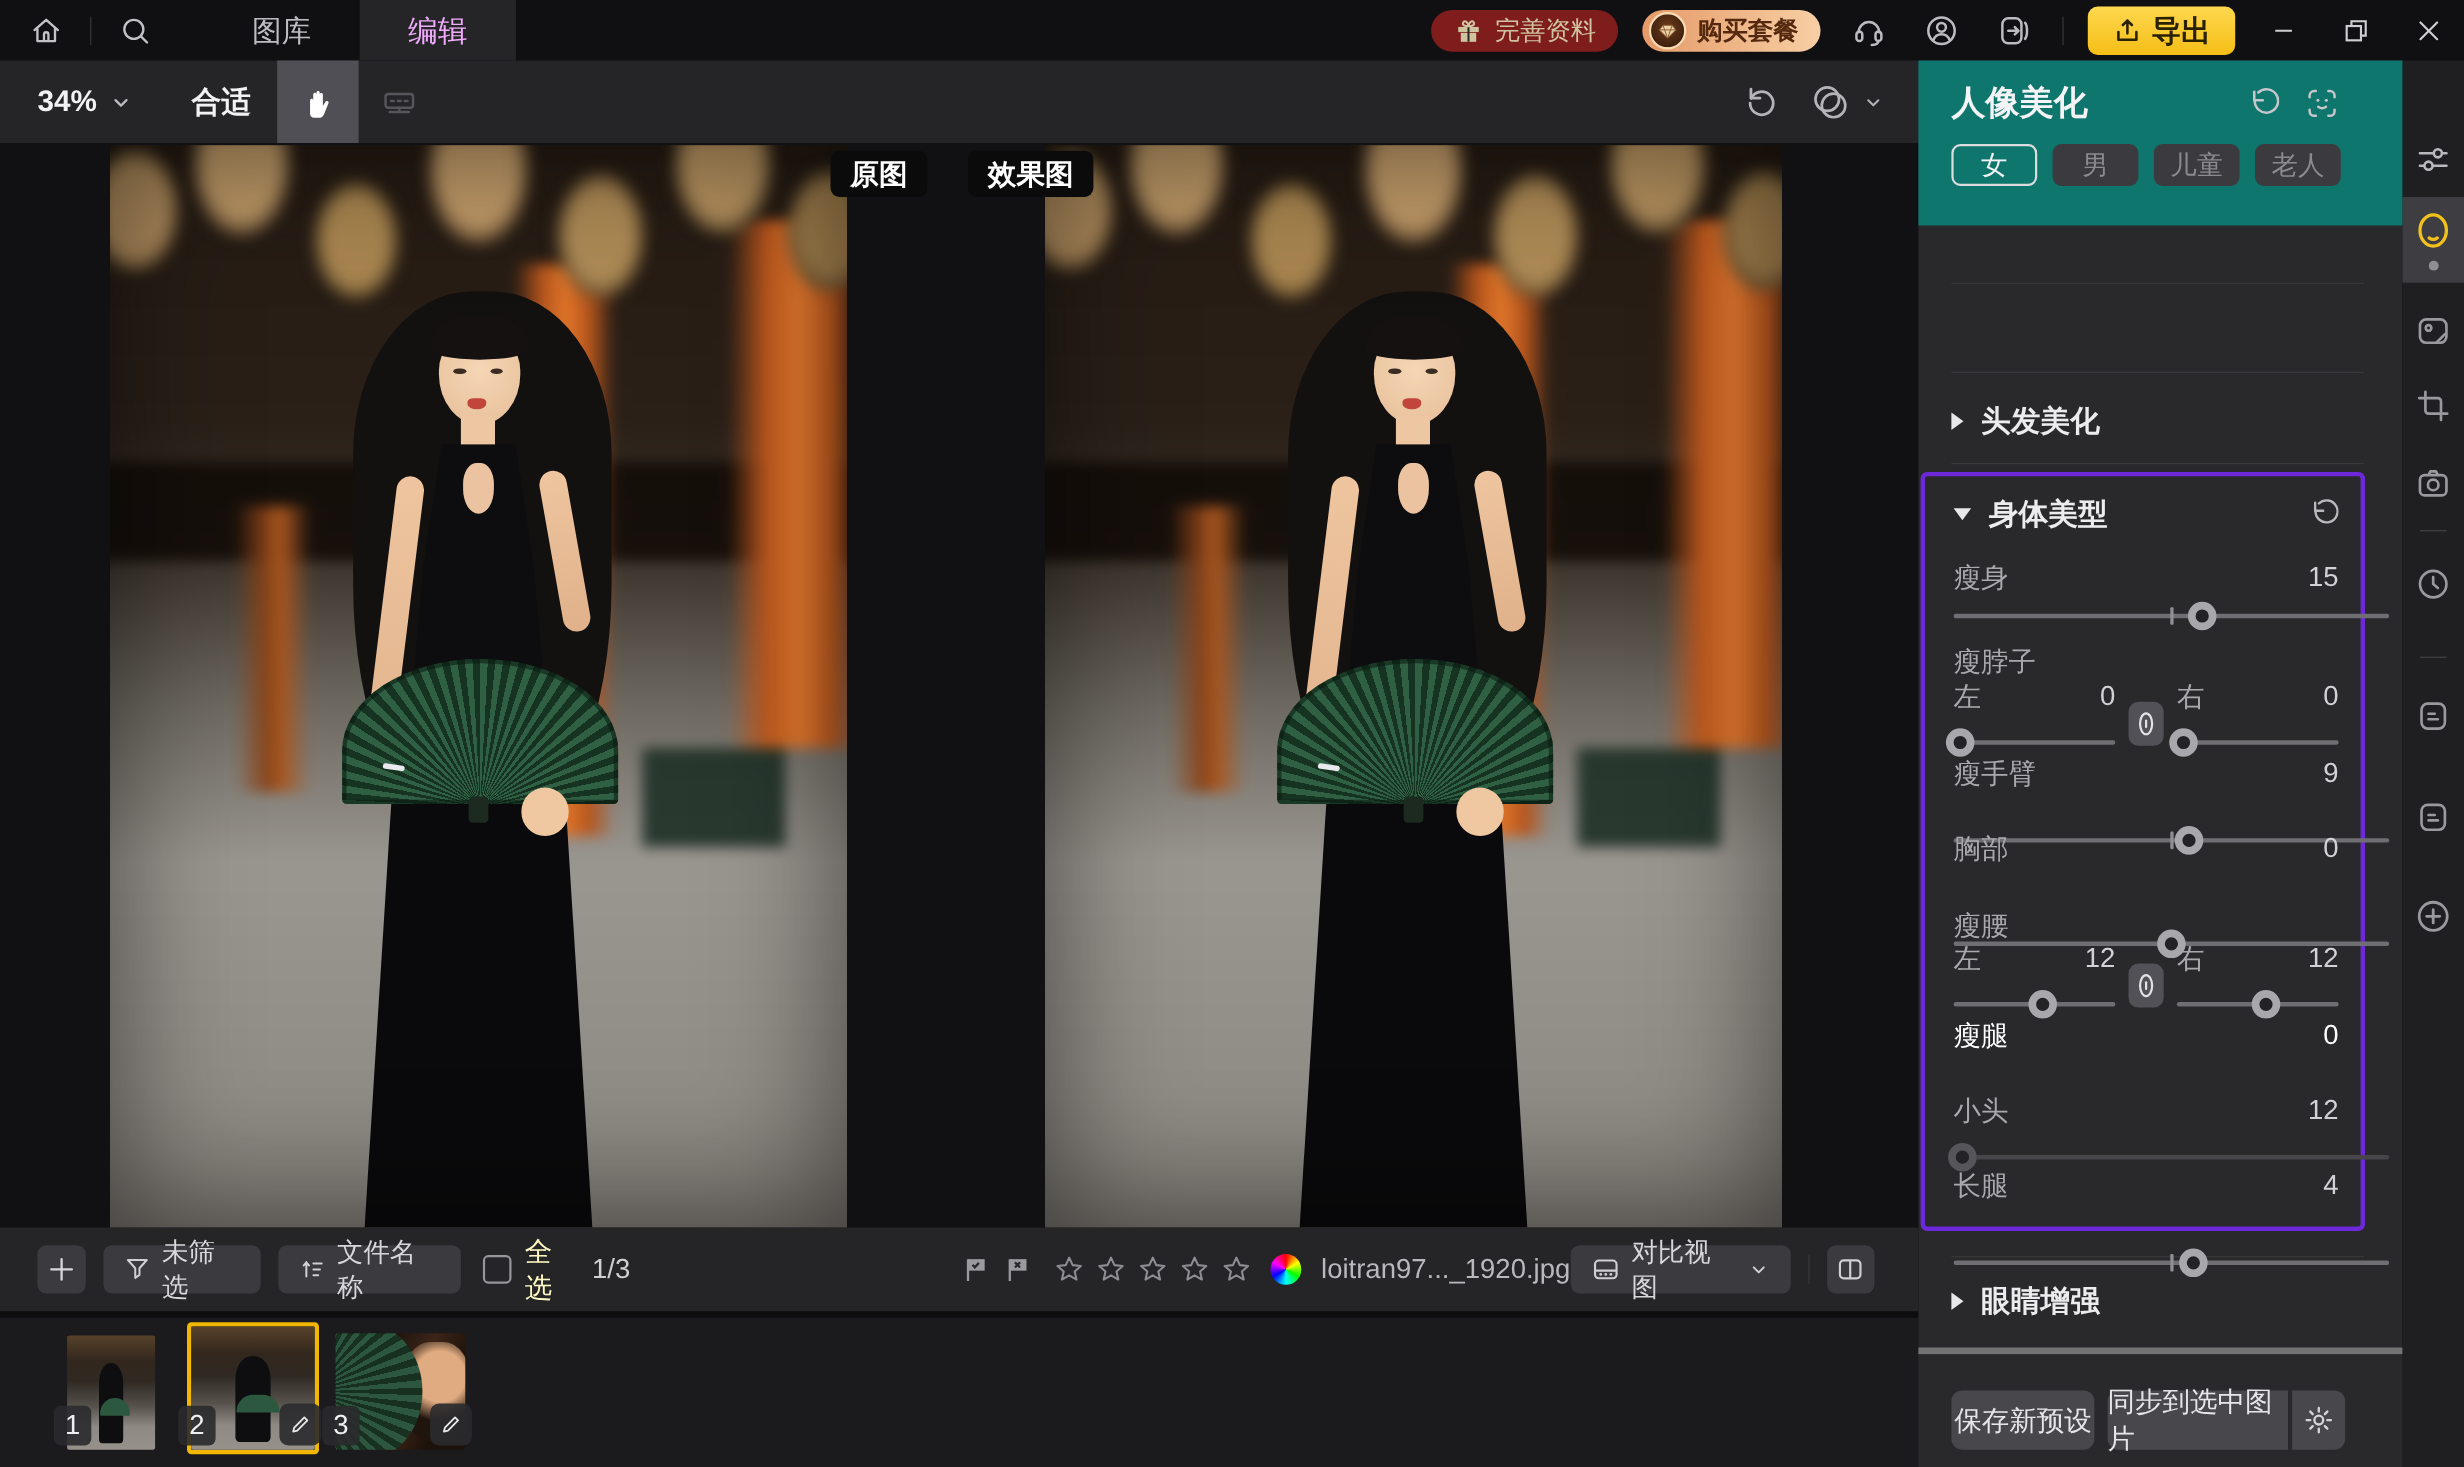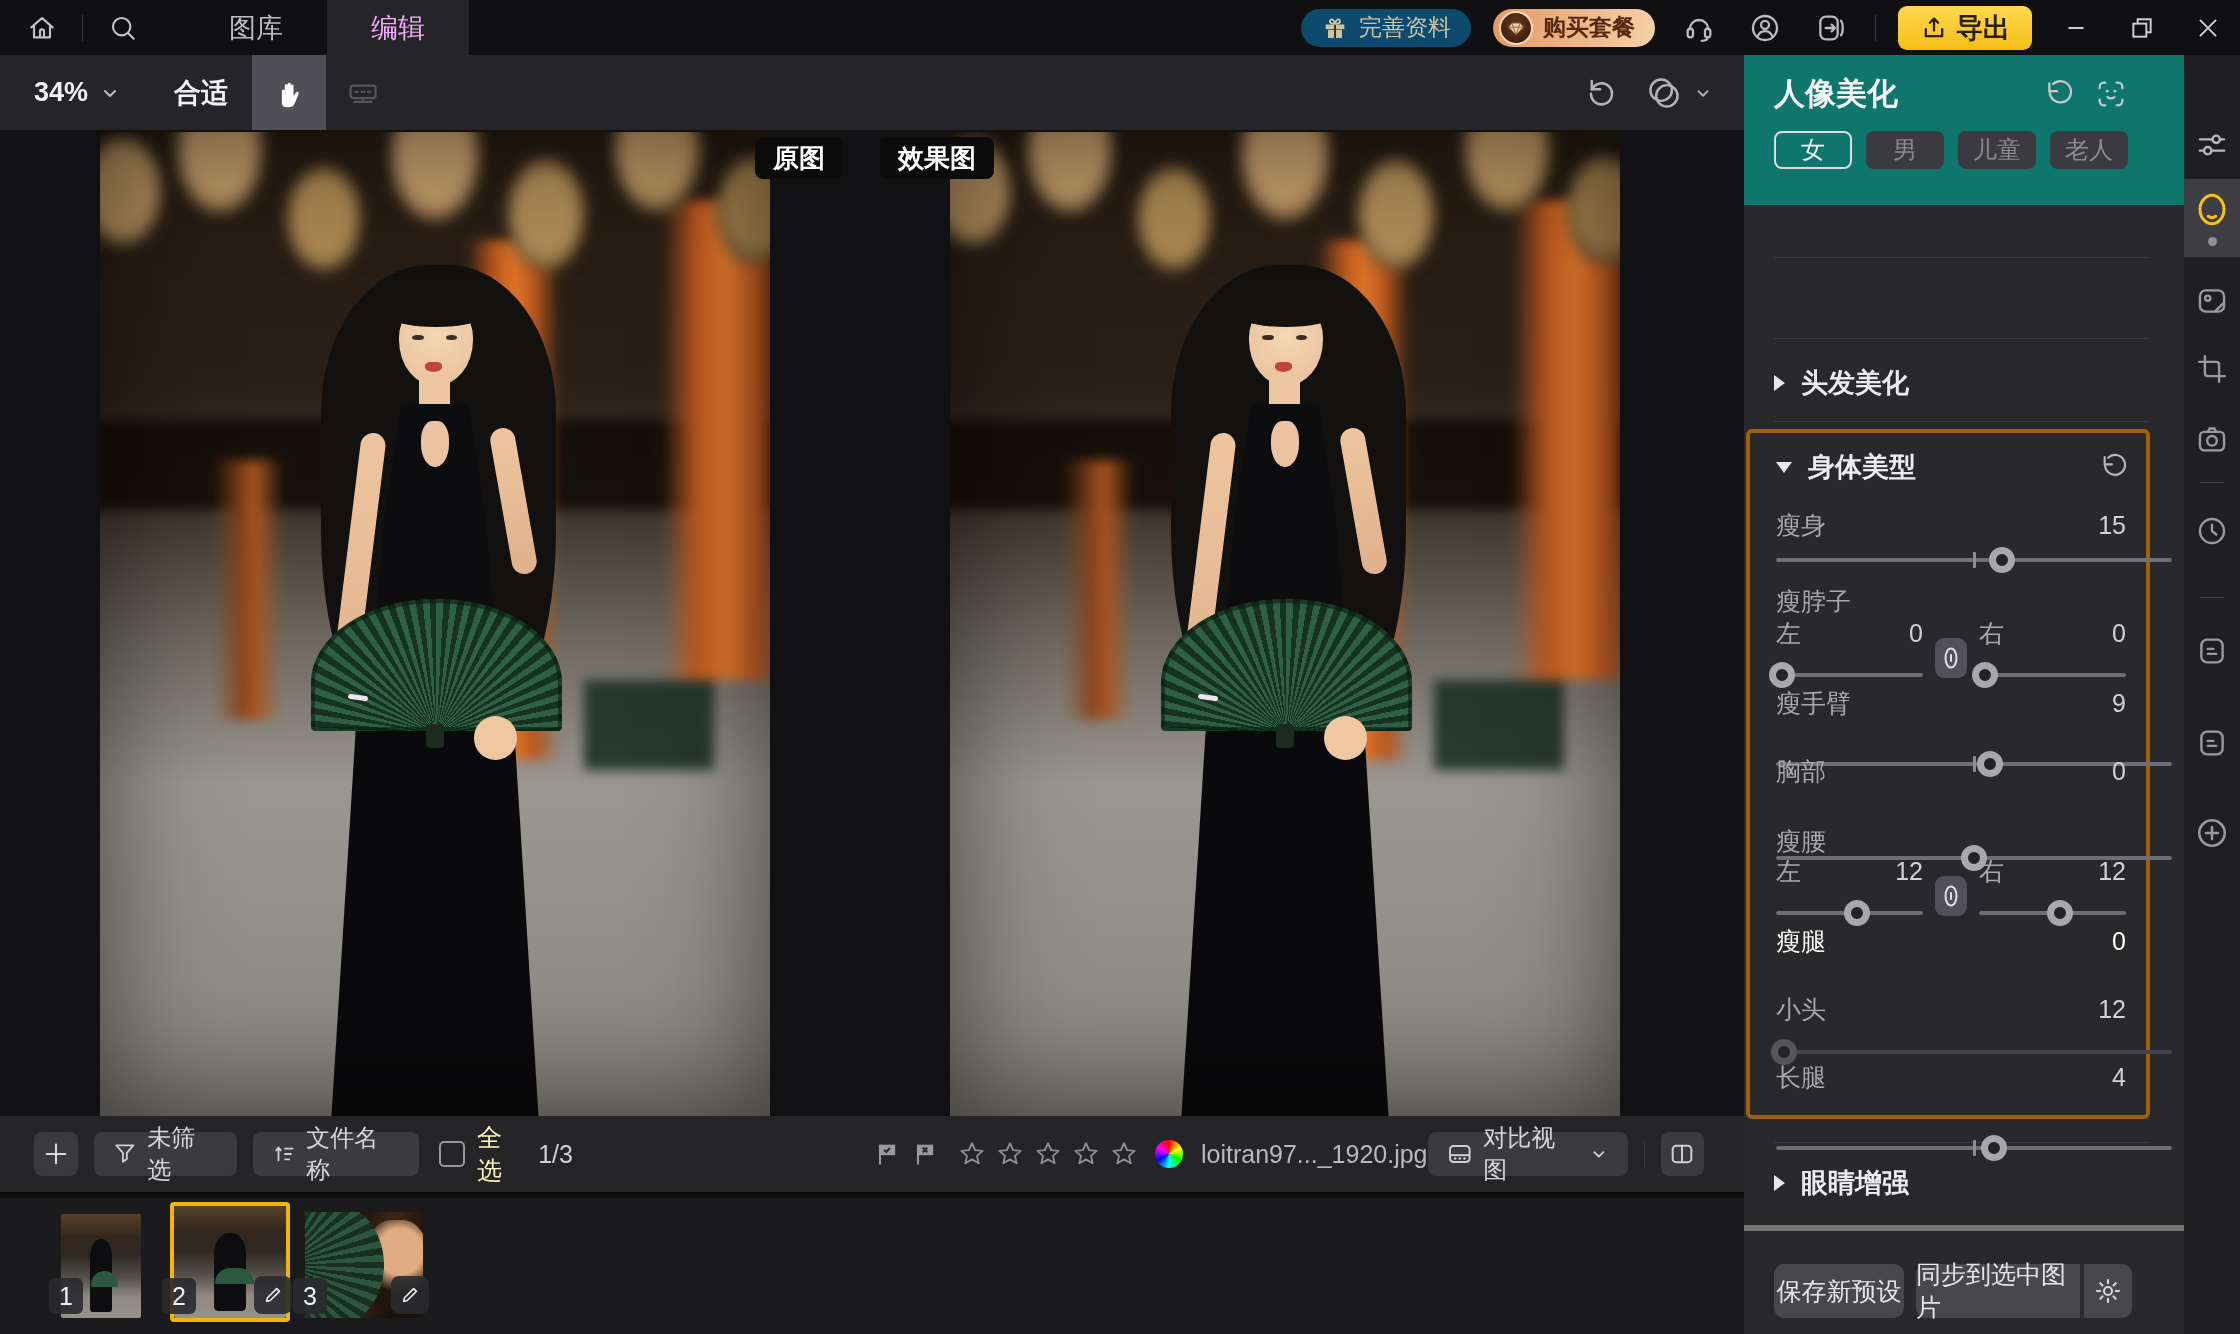--- a/index.html
+++ b/index.html
@@ -7,21 +7,21 @@
 body{position:relative;background:#0d0d0e;font-family:"Liberation Sans","DejaVu Sans",sans-serif;overflow:hidden;color:#d6d6d9}
 svg{display:block}
 
 
 .topbar{position:absolute;left:0;top:0;width:2240px;height:55px;background:#101013;display:flex;align-items:center}
 .tb-iconbtn{width:44px;height:44px;display:flex;align-items:center;justify-content:center;border-radius:8px}
 .vdiv{width:1px;height:26px;background:#3a3a3e}
 .tab{height:55px;display:flex;align-items:center;justify-content:center;font-size:27px;color:#bdbdc1;padding:0 44px}
 .tab.active{background:#252528;color:#f0abfc;font-weight:normal}
 .pill{height:38px;border-radius:19px;display:flex;align-items:center;gap:10px;padding:0 20px;font-size:23px}
-.pill.profile{background:#0c4a6e;color:#cfc3a0}
+.pill.profile{background:#7f1d1d;color:#cfc3a0}
 .pill.buy{background:linear-gradient(90deg,#e59a68,#f7cfa4);color:#54290f;font-weight:bold;padding-left:6px}
 .diamond-badge{width:34px;height:34px;border-radius:50%;background:radial-gradient(circle at 50% 40%,#6b3a1c,#2e1708);border:2px solid #f6d9b5;display:flex;align-items:center;justify-content:center}
 .export-btn{height:44px;border-radius:9px;background:linear-gradient(180deg,#ffd84f,#f4be16);color:#2a2100;font-weight:bold;font-size:27px;display:flex;align-items:center;gap:8px;padding:0 22px}
 .winbtn{width:44px;height:44px;display:flex;align-items:center;justify-content:center}
 
 
 .toolbar{position:absolute;left:0;top:55px;width:1744px;height:75px;background:#252528;display:flex;align-items:center}
 .tool-zoom{display:flex;align-items:center;gap:10px;margin-left:34px;font-size:27px;font-weight:bold;color:#f2f2f4}
 .tool-fit{margin-left:52px;font-size:27px;font-weight:bold;color:#f2f2f4}
 .tool-block{height:75px;width:74px;display:flex;align-items:center;justify-content:center}
@@ -99,21 +99,21 @@
 .panel-top{position:absolute;left:0;top:0;width:440px;height:150px;background:#0f766e;z-index:3}
 .panel-title{position:absolute;left:30px;top:18px;font-size:31px;font-weight:bold;color:#f4f4f6}
 .ph-icons{position:absolute;right:56px;top:22px;display:flex;gap:22px;align-items:center}
 .genders{position:absolute;left:30px;top:76px;display:flex;gap:14px}
 .gbtn{width:78px;height:38px;border-radius:8px;background:#3b3b3f;color:#8b8b8f;font-size:24px;display:flex;align-items:center;justify-content:center}
 .gbtn.sel{background:transparent;border:2px solid #dcdcdf;color:#f2f2f4}
 .sec-row{position:absolute;left:0;width:440px;height:40px;display:flex;align-items:center;gap:16px;padding-left:30px;font-size:27px;font-weight:bold;color:#ececef}
 .tri-r{width:0;height:0;border-left:11px solid #e8e8ea;border-top:8px solid transparent;border-bottom:8px solid transparent}
 .tri-d{width:0;height:0;border-top:11px solid #e8e8ea;border-left:8px solid transparent;border-right:8px solid transparent}
 .divider{position:absolute;left:30px;width:375px;height:1px;background:#3b3b3e}
-.redbox{position:absolute;left:2px;top:374px;width:404px;height:690px;border:4px solid #a16207;border-radius:6px;z-index:2}
+.redbox{position:absolute;left:2px;top:374px;width:404px;height:690px;border:4px solid #6d28d9;border-radius:6px;z-index:2}
 .rb-row{position:absolute;left:26px;right:20px}
 .lblrow{display:flex;justify-content:space-between;align-items:center;font-size:25px}
 .slabel{color:#a9a9ad}.sval{color:#d2d2d6}
 .dis .slabel,.dis .sval{color:#ffffff}
 .slider{position:relative;height:26px}
 .slider .track{position:absolute;left:0;right:0;top:50%;height:4px;margin-top:-2px;background:#6e6e73;border-radius:2px}
 .dis .track{background:#46464a}
 .slider .tick{position:absolute;top:50%;width:3px;height:16px;margin:-8px 0 0 -1px;background:#8f8f94;border-radius:1px}
 .slider .handle{position:absolute;top:50%;width:26px;height:26px;border-radius:50%;background:#232326;border:7px solid #a7a7ac;transform:translate(-50%,-50%)}
 .dis .handle{border-color:#55555a}

